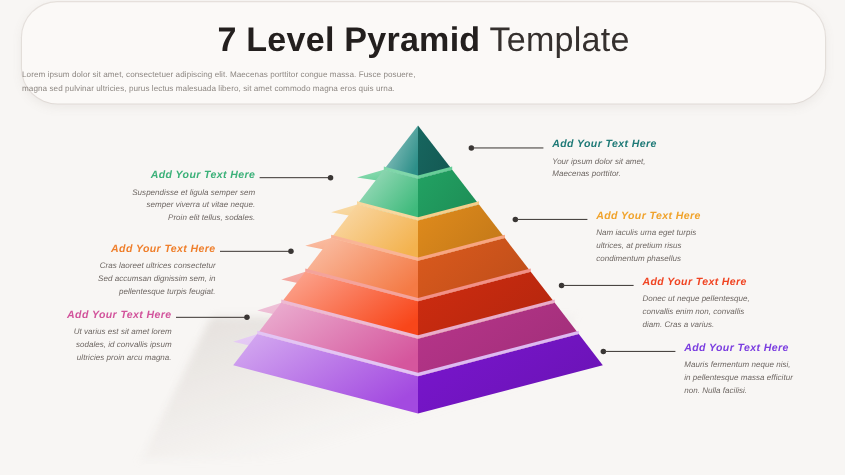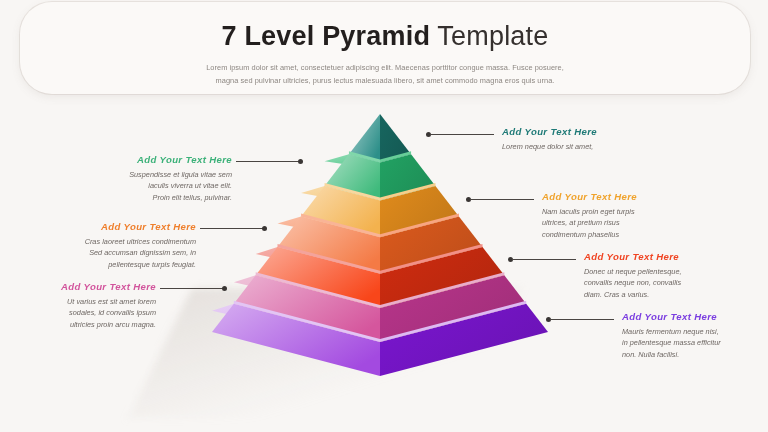--- a/index.html
+++ b/index.html
@@ -12,28 +12,28 @@
   #slide{position:absolute;inset:0;background:#f8f6f4;}
 
   
   .header-card{
     position:absolute;left:20px;top:2px;width:730px;height:92px;
     background:#fbf9f7;border-radius:32px;
     box-shadow:0 3px 10px rgba(120,110,100,.10), 0 0 0 1px rgba(220,214,208,.55);
   }
   .title{
     position:absolute;left:0;top:18px;width:100%;
-    text-align:center;font-size:27px;line-height:32px;
+    text-align:center;font-size:31px;line-height:32px;
     letter-spacing:.2px;color:#2e2a28;font-weight:400;
   }
   .title .b{font-weight:bold;color:#231f1e;}
   .title .l{font-weight:400;color:#35302e;}
   .subtitle{
     position:absolute;left:0;top:60px;width:100%;
-    text-align:center;font-size:7.4px;line-height:12.6px;
+    text-align:left;font-size:7.4px;line-height:12.6px;
     color:#8d8782;letter-spacing:.05px;
   }
   .subtitle span{display:block;}
 
   
   .pyramid-wrap{position:absolute;left:170px;top:108px;width:420px;height:300px;}
   .shadow{
     position:absolute;left:-10px;top:180px;width:330px;height:130px;
     background:linear-gradient(160deg, rgba(205,198,192,.42), rgba(205,198,192,0) 72%);
     transform:skewX(-26deg);
@@ -217,65 +217,66 @@
 
   <div class="dot" style="left:508px;top:256.5px;"></div>
   <div class="conn" style="left:512px;top:259px;width:64px;"></div>
 
   <div class="dot" style="left:546px;top:316.5px;"></div>
   <div class="conn" style="left:550px;top:319px;width:64px;"></div>
 
   <div class="block leftal" style="left:60px;top:154px;width:172px;">
     <div class="h" style="color: rgb(60, 177, 121);">Add Your Text Here</div>
     <div class="p">
-      <span>Suspendisse et ligula vitae sem</span>
-      <span>iaculis viverra ut vitae elit.</span>
-      <span>Proin elit tellus, pulvinar.</span>
+      <span>Suspendisse et ligula semper sem</span>
+      <span>semper viverra ut vitae neque.</span>
+      <span>Proin elit tellus, sodales.</span>
     </div>
   </div>
 
   <div class="block leftal" style="left:24px;top:221px;width:172px;">
     <div class="h" style="color: rgb(239, 127, 44);">Add Your Text Here</div>
     <div class="p">
-      <span>Cras laoreet ultrices condimentum</span>
+      <span>Cras laoreet ultrices consectetur</span>
       <span>Sed accumsan dignissim sem, in</span>
       <span>pellentesque turpis feugiat.</span>
     </div>
   </div>
 
   <div class="block leftal" style="left:-16px;top:281px;width:172px;">
     <div class="h" style="color: rgb(210, 84, 156);">Add Your Text Here</div>
     <div class="p">
       <span>Ut varius est sit amet lorem</span>
       <span>sodales, id convallis ipsum</span>
       <span>ultricies proin arcu magna.</span>
     </div>
   </div>
 
   <div class="block right" style="left:502px;top:126px;width:180px;">
     <div class="h" style="color: rgb(31, 122, 119);">Add Your Text Here</div>
     <div class="p">
-      <span>Lorem neque dolor sit amet,</span>
+      <span>Your ipsum dolor sit amet,</span>
+      <span>Maecenas porttitor.</span>
     </div>
   </div>
 
   <div class="block right" style="left:542px;top:191px;width:180px;">
     <div class="h" style="color: rgb(240, 163, 44);">Add Your Text Here</div>
     <div class="p">
-      <span>Nam iaculis proin eget turpis</span>
+      <span>Nam iaculis urna eget turpis</span>
       <span>ultrices, at pretium risus</span>
       <span>condimentum phasellus</span>
     </div>
   </div>
 
   <div class="block right" style="left:584px;top:251px;width:180px;">
     <div class="h" style="color: rgb(240, 68, 34);">Add Your Text Here</div>
     <div class="p">
       <span>Donec ut neque pellentesque,</span>
-      <span>convallis neque non, convallis</span>
+      <span>convallis enim non, convallis</span>
       <span>diam. Cras a varius.</span>
     </div>
   </div>
 
   <div class="block right" style="left:622px;top:311px;width:180px;">
     <div class="h" style="color: rgb(123, 62, 224);">Add Your Text Here</div>
     <div class="p">
       <span>Mauris fermentum neque nisi,</span>
       <span>in pellentesque massa efficitur</span>
       <span>non. Nulla facilisi.</span>

